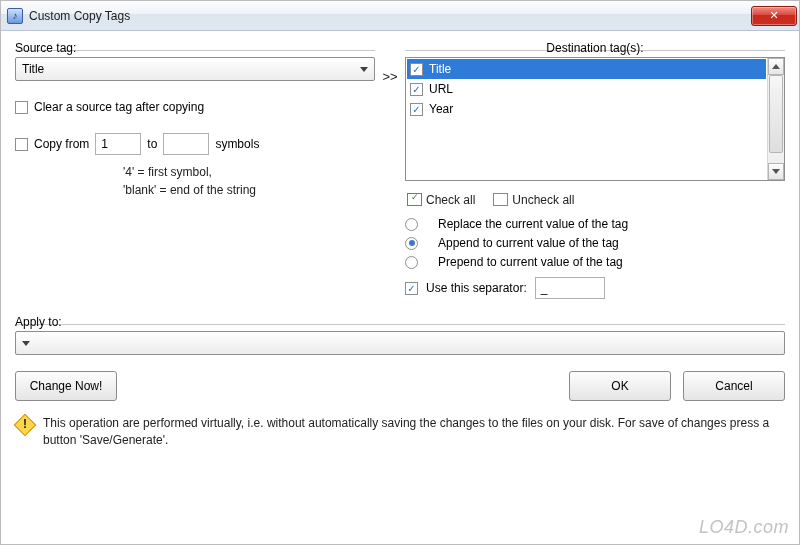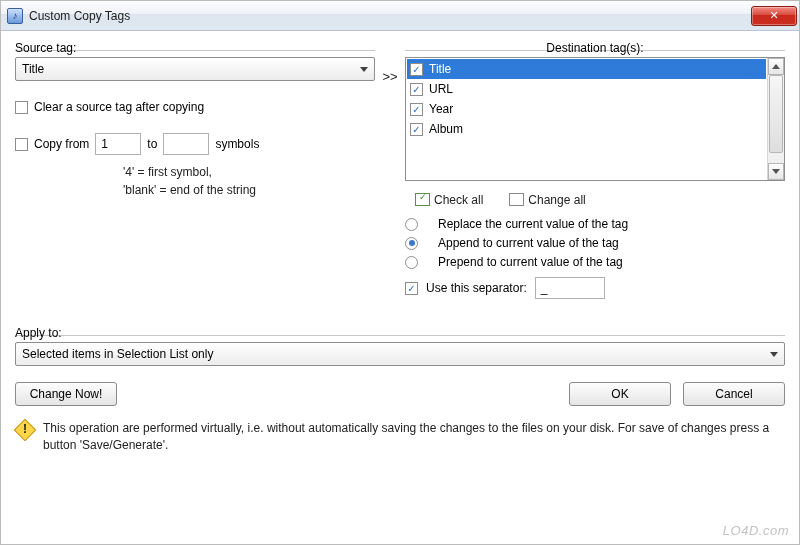--- a/index.html
+++ b/index.html
@@ -100,52 +100,52 @@
 .sb-caret-up { width:0;height:0;border-left:4px solid transparent;border-right:4px solid transparent;border-bottom:5px solid #555; }
 .sb-caret-dn { width:0;height:0;border-left:4px solid transparent;border-right:4px solid transparent;border-top:5px solid #555; }
 .sb-track { flex:1; position: relative; }
 .sb-thumb { position:absolute; top:0; left:1px; right:1px; height:78px; background: linear-gradient(#f6f6f6,#dedede); border:1px solid #b5b5b5; border-radius:2px; }
 
 .checkall-row { display: flex; gap: 18px; margin: 10px 0 10px 2px; align-items: center; }
 .mini-ico { width: 15px; height: 13px; border: 1px solid #5a8f4a; display: inline-block; position: relative; margin-right: 4px; top: 2px; }
 .mini-ico::after { content:"✓"; font-size: 9px; color:#3c8a25; position:absolute; left:3px; top:-2px; }
 .mini-ico.un::after { content:""; }
 .mini-ico.un { border-color: #888; }
-.checkall-row a { color: #222; text-decoration: none; margin-left: 8px; }
+.checkall-row a { color: #222; text-decoration: none; }
 
 .radio-row { display: flex; align-items: center; gap: 20px; margin: 5px 0; }
 .radio {
   width: 13px; height: 13px; border: 1px solid #8d8d8d; border-radius: 50%; background: #fff;
   display:inline-flex; align-items:center; justify-content:center;
 }
 .radio.sel::after { content:""; width:6px; height:6px; border-radius:50%; background:#3b7acb; }
 
 .sep-row { display:flex; align-items:center; gap:8px; margin-top:8px; }
 .sep-in { width: 70px; height: 22px; border: 1px solid #b0b0b0; padding: 0 5px; background:#fff; display:inline-flex; align-items:center; }
 
-.apply-block { margin-top: 27px; }
+.apply-block { margin-top: 16px; }
 
 .btn-row { display:flex; gap: 12px; margin-top: 16px; align-items:center; }
 .push-btn {
-  height: 24px; min-width: 102px;
+  height: 30px; min-width: 102px;
   border: 1px solid #8b8b8b; border-radius: 3px;
   background: linear-gradient(to bottom, #fdfdfd, #e5e5e5);
   display:inline-flex; align-items:center; justify-content:center;
   padding: 0 12px;
 }
 
 .warn-row { display:flex; gap:10px; margin-top: 14px; padding: 0 2px 2px 2px; align-items:flex-start; }
 .warn-ico { width:16px; height:16px; background: #ffd54a; border:1px solid #c6951d; transform: rotate(45deg); position:relative; margin-top: 2px; }
 .warn-ico span { position:absolute; transform: rotate(-45deg); left:4px; top:-1px; font-weight:bold; color:#222; font-size:12px; }
 .warn-text { flex:1; color:#222; line-height:1.45; }
 
 .watermark {
   position: absolute;
   right: 10px; bottom: 6px;
-  color: #c3c3c3; font-size: 13px; font-style: italic; letter-spacing: .5px;
+  color: #c3c3c3; font-size: 18px; font-style: italic; letter-spacing: .5px;
 }
 </style>
 </head>
 <body>
 
 <div class="titlebar">
   <div class="app-icon">♪</div>
   <div class="title-text">Custom Copy Tags</div>
   <div class="spacer"></div>
   <div class="close-btn">
@@ -205,41 +205,37 @@
               <span>Title</span>
             </div>
             <div class="list-row">
               <span class="chkbox checked"></span>
               <span>URL</span>
             </div>
             <div class="list-row">
               <span class="chkbox checked"></span>
               <span>Year</span>
             </div>
-            <div class="list-row">
-              <span class="chkbox checked"></span>
-              <span>Album</span>
-            </div>
           </div>
         <div class="scrollbar">
           <div class="sb-btn">
               <span class="sb-caret-up"></span>
             </div>
           <div class="sb-track">
               <div class="sb-thumb"></div>
             </div>
           <div class="sb-btn">
               <span class="sb-caret-dn"></span>
             </div>
         </div>
       </div>
 
       <div class="checkall-row">
         <a href="#"><span class="mini-ico"></span><span>Check all</span></a>
-        <a href="#"><span class="mini-ico un"></span><span>Change all</span></a>
+        <a href="#"><span class="mini-ico un"></span><span>Uncheck all</span></a>
       </div>
 
       <div class="radio-row">
         <span class="radio"></span>
         <span>Replace the current value of the tag</span>
       </div>
       <div class="radio-row">
         <span class="radio sel"></span>
         <span>Append to current value of the tag</span>
       </div>
@@ -257,21 +253,20 @@
       </div>
     </div>
   </div>
 
   <div class="apply-block">
     <div class="grp-wrap">
       <div class="grp-label">Apply to:</div>
       <fieldset class="groupline"></fieldset>
     </div>
     <div class="dd">
-      <span class="dd-text">Selected items in Selection List only</span>
       <span class="dd-caret"></span>
     </div>
   </div>
 
   <div class="btn-row">
     <div class="push-btn">
         <span>Change Now!</span>
       </div>
     <div style="flex:1"></div>
     <div class="push-btn">

